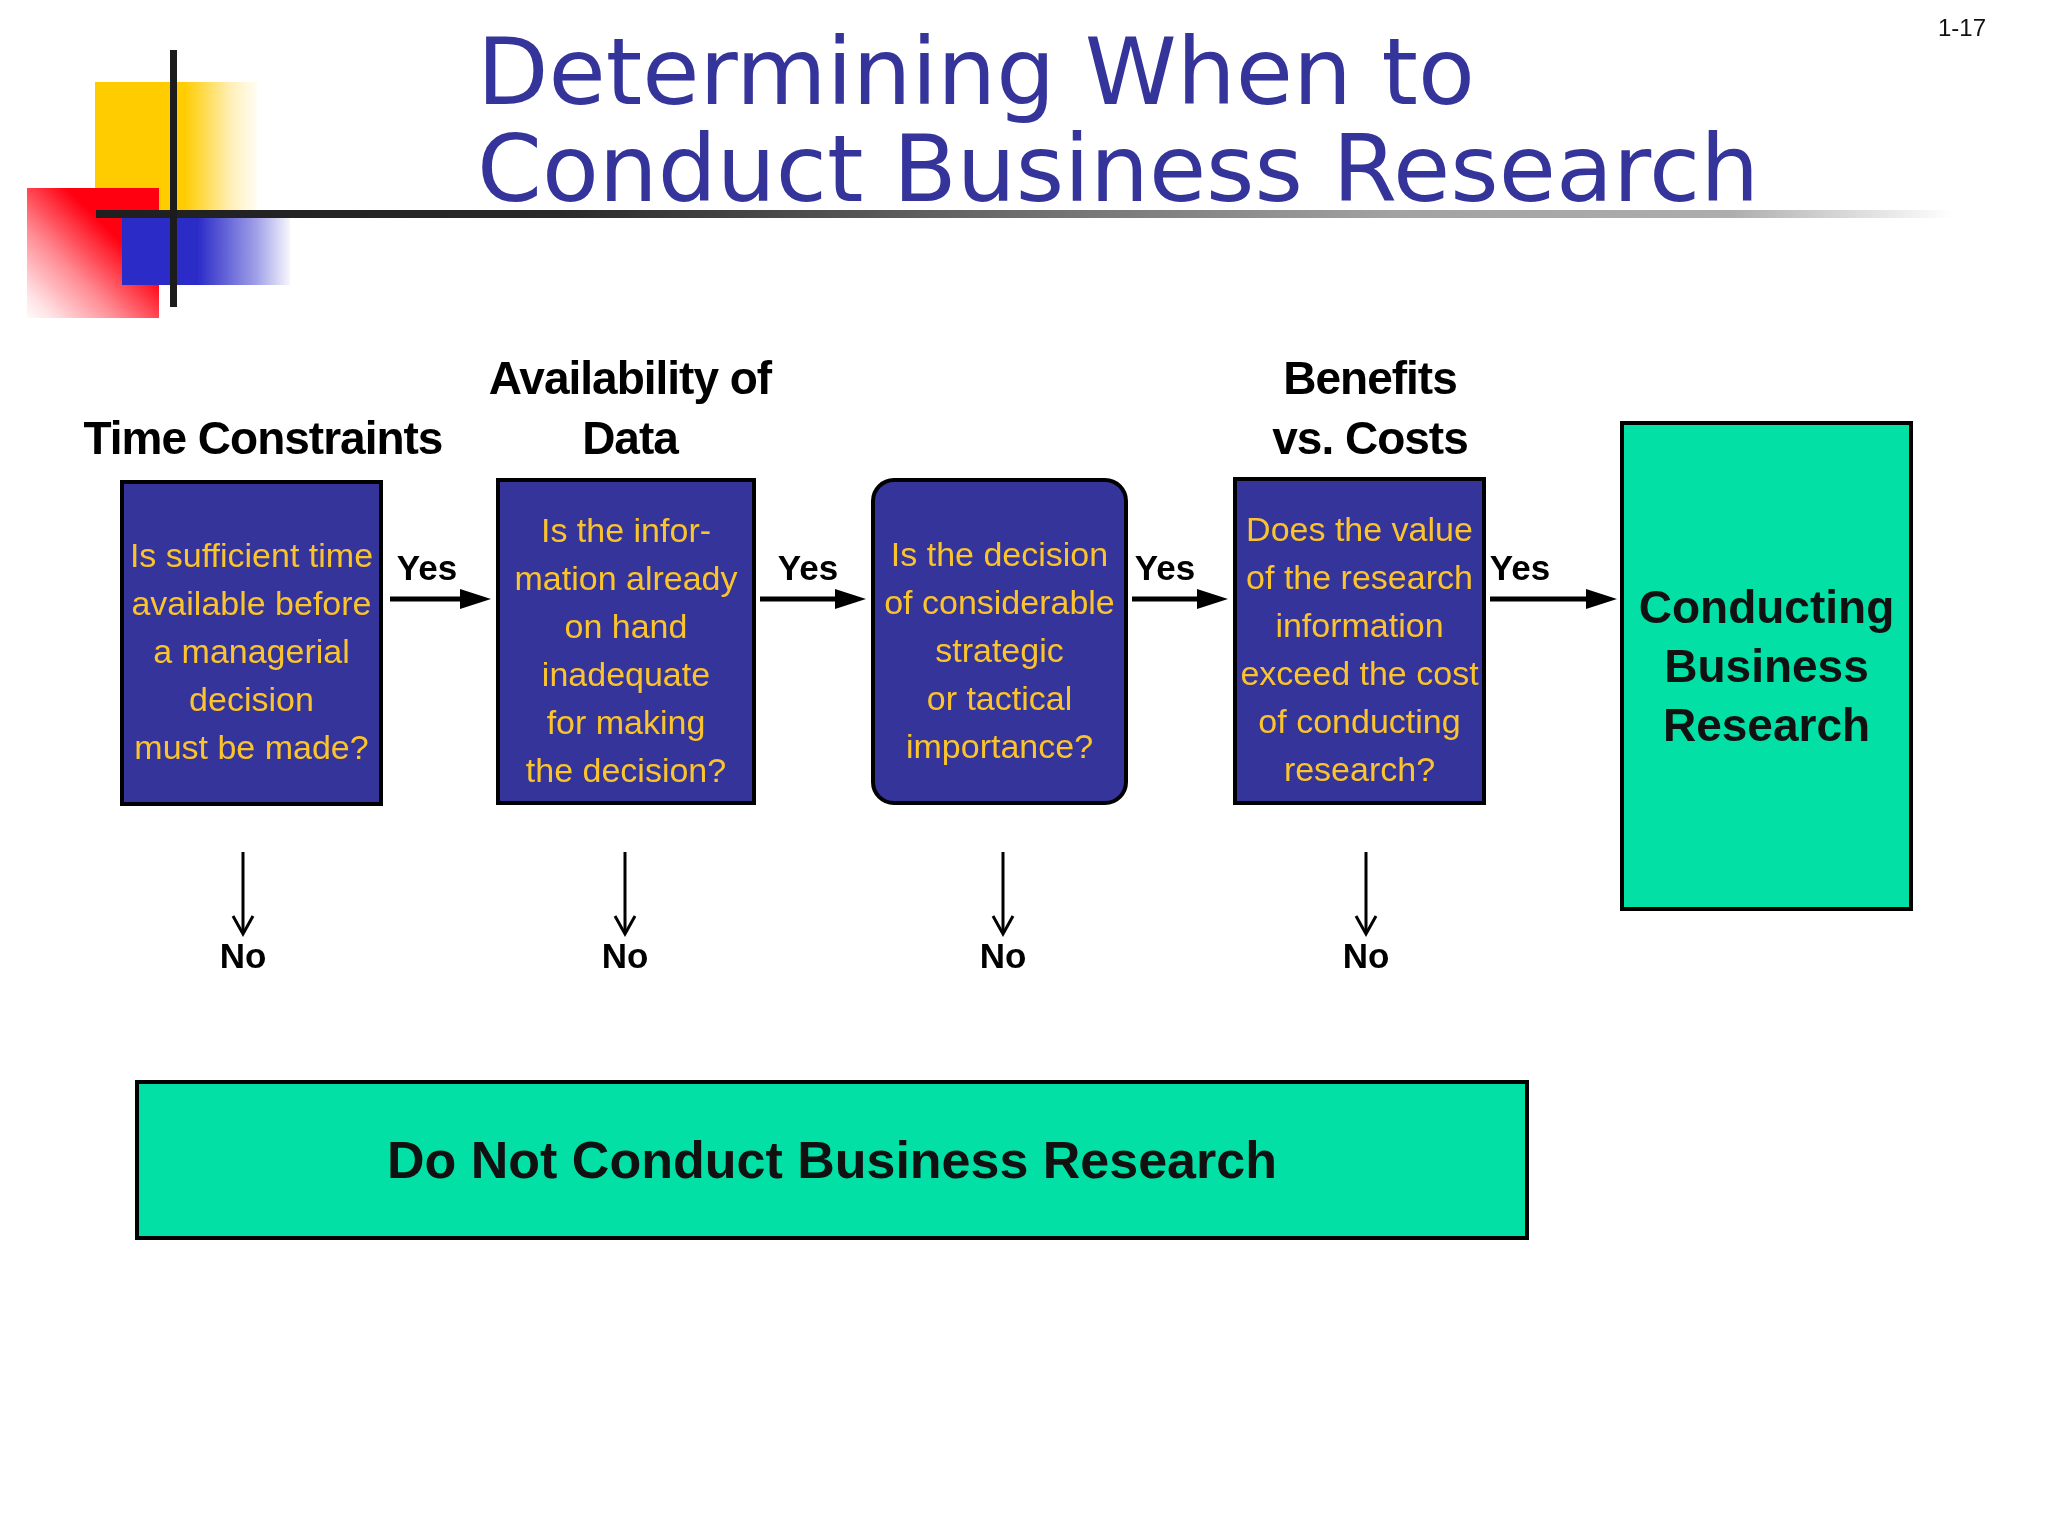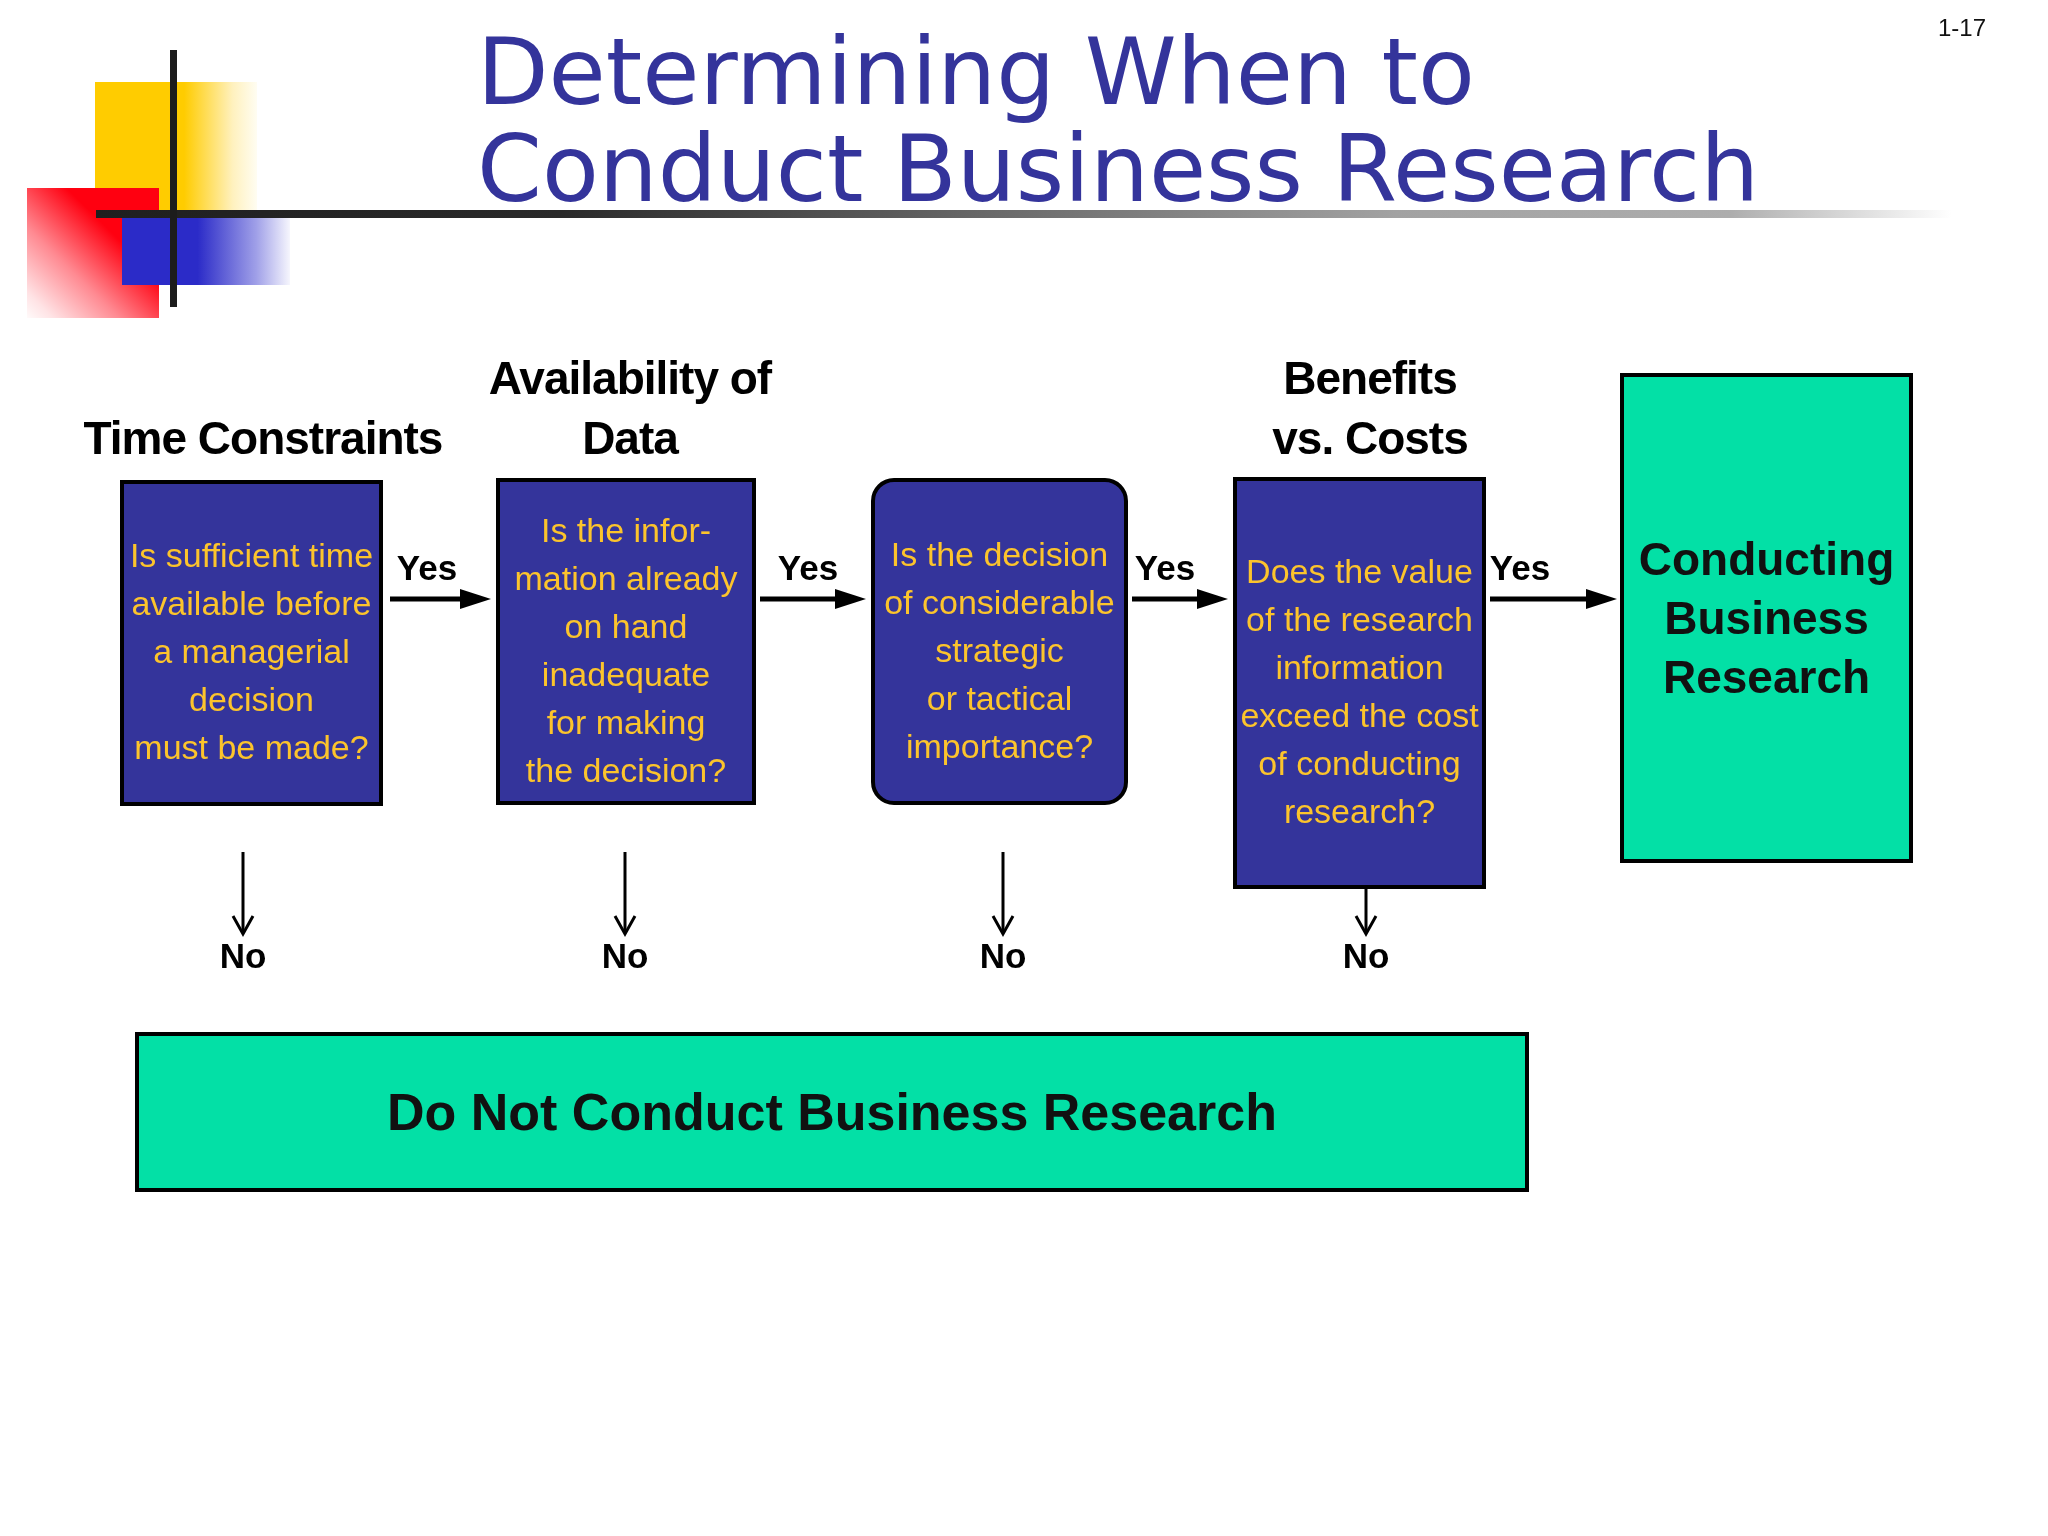--- a/index.html
+++ b/index.html
@@ -61,21 +61,21 @@
   .yes-label,.no-label{
     position:absolute;width:120px;z-index:2;
     font-size:35px;font-weight:bold;color:#000000;text-align:center;
   }
   .yes-label{top:548px;}
   .no-label{top:936px;}
   
   .outcome{
     position:absolute;z-index:2;box-sizing:border-box;
     background:#03E0A6;border:4px solid #000000;
-    display:flex;align-items:center;justify-content:center;
+    display:flex;align-items:center;justify-content:center;margin-top:48px;
   }
   .outcome-conduct-text{
     font-size:46px;line-height:59px;font-weight:bold;color:#111111;
     text-align:center;white-space:pre;
   }
   .outcome-donot-text{
     font-size:52px;font-weight:bold;color:#111111;text-align:center;white-space:pre;
   }
   .arrow-layer{
     position:absolute;left:0;top:0;width:2048px;height:1536px;z-index:1;
@@ -158,21 +158,21 @@
 for making
 the decision?</div>
   </div>
   <div class="qbox" style="left:871px;top:478px;width:257px;height:327px;border-radius:23px;">
     <div class="qbox-text">Is the decision
 of considerable
 strategic
 or tactical
 importance?</div>
   </div>
-  <div class="qbox" style="left:1233px;top:477px;width:253px;height:412px;">
+  <div class="qbox" style="left:1233px;top:477px;width:253px;height:328px;">
     <div class="qbox-text">Does the value
 of the research
 information
 exceed the cost
 of conducting
 research?</div>
   </div>
 
   <div class="yes-label" style="left:367px;">Yes</div>
   <div class="yes-label" style="left:748px;">Yes</div>

